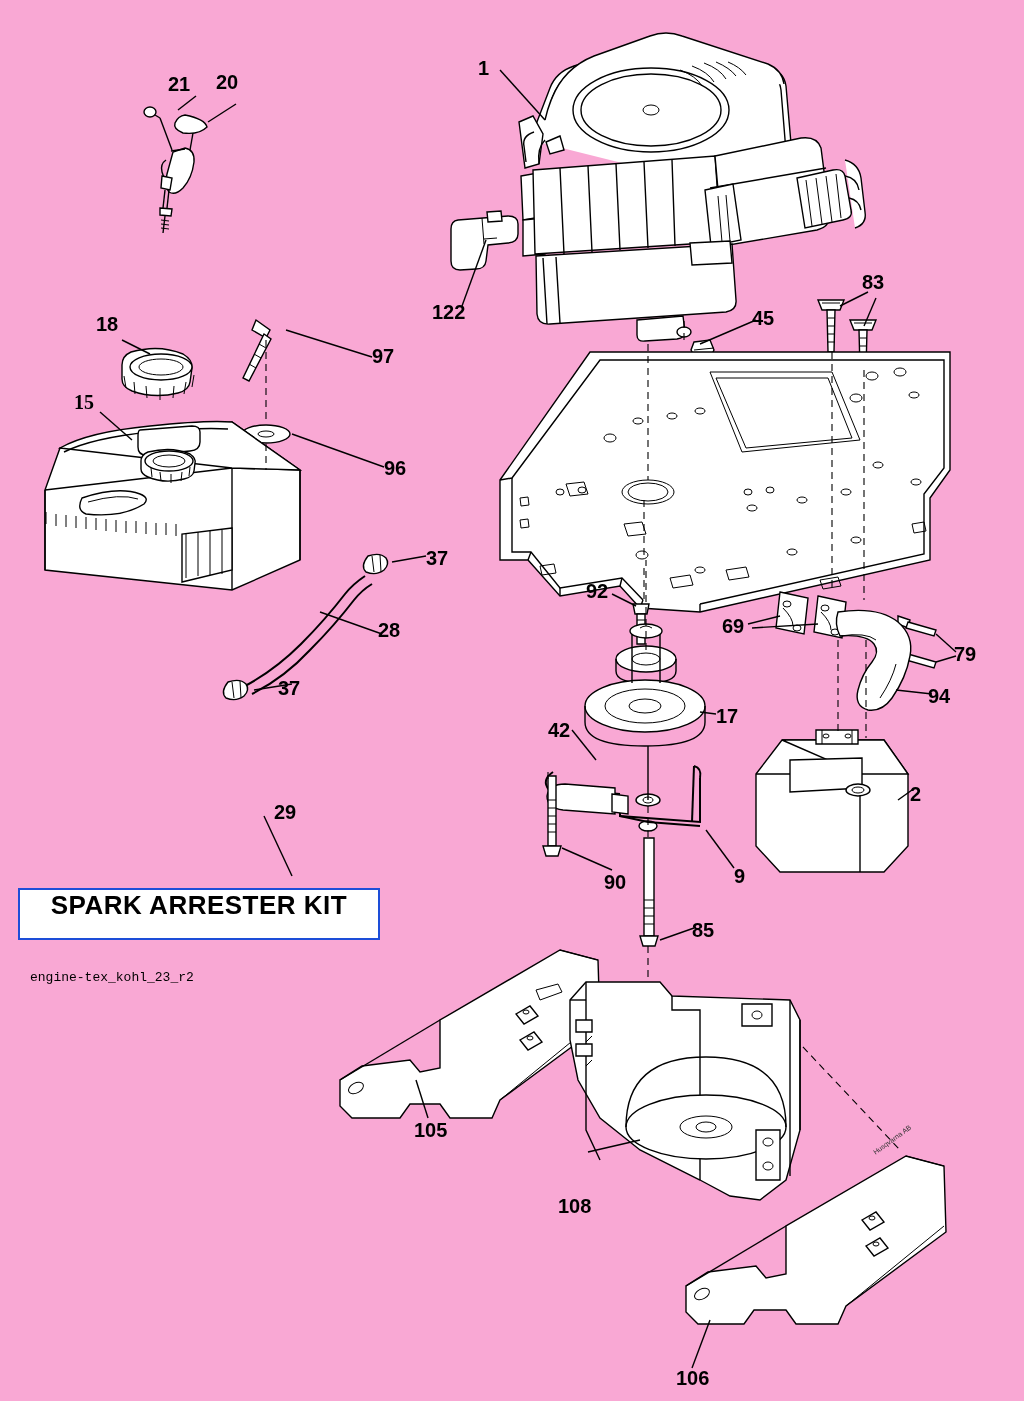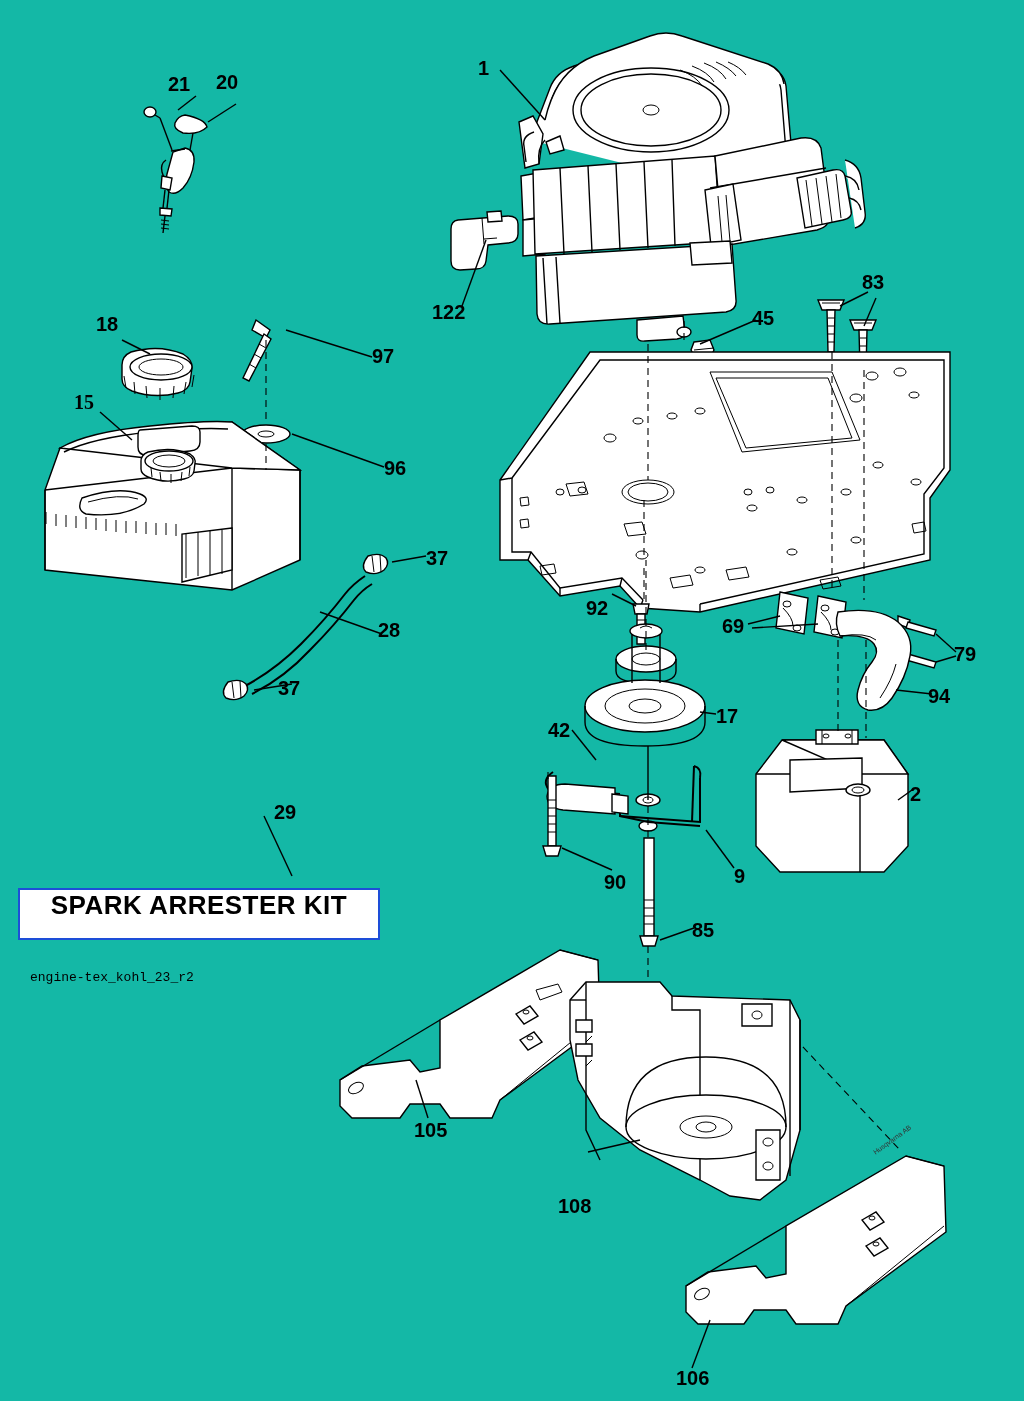--- a/index.html
+++ b/index.html
@@ -4,21 +4,21 @@
 <style>
   html, body {
     margin: 0;
     padding: 0;
     background: #ffffff;
   }
   #page {
     position: relative;
     width: 1024px;
     height: 1401px;
-    background: #14b8a6;
+    background: #f9a8d4;
     font-family: "Liberation Sans", sans-serif;
     overflow: hidden;
   }
   .callout {
     position: absolute;
     font-family: "Liberation Sans", sans-serif;
     font-weight: bold;
     font-size: 20px;
     color: #000000;
     white-space: nowrap;
@@ -418,21 +418,21 @@
   <div class="callout" style="left:216px;top:72px;">20</div>
   <div class="callout" style="left:478px;top:58px;">1</div>
   <div class="callout" style="left:862px;top:272px;">83</div>
   <div class="callout" style="left:432px;top:302px;">122</div>
   <div class="callout" style="left:752px;top:308px;">45</div>
   <div class="callout" style="left:96px;top:314px;">18</div>
   <div class="callout" style="left:372px;top:346px;">97</div>
   <div class="callout" style="left:74px;top:392px;font-family:Liberation Serif, serif;">15</div>
   <div class="callout" style="left:384px;top:458px;">96</div>
   <div class="callout" style="left:426px;top:548px;">37</div>
-  <div class="callout" style="left:586px;top:598px;text-align:center;">92</div>
+  <div class="callout" style="left:586px;top:581px;text-align:center;">92</div>
   <div class="callout" style="left:722px;top:616px;">69</div>
   <div class="callout" style="left:378px;top:620px;">28</div>
   <div class="callout" style="left:954px;top:644px;">79</div>
   <div class="callout" style="left:928px;top:686px;">94</div>
   <div class="callout" style="left:278px;top:678px;">37</div>
   <div class="callout" style="left:716px;top:706px;">17</div>
   <div class="callout" style="left:548px;top:720px;">42</div>
   <div class="callout" style="left:910px;top:784px;">2</div>
   <div class="callout" style="left:242px;top:802px;margin-left:32px;">29</div>
   <div class="callout" style="left:604px;top:872px;">90</div>

